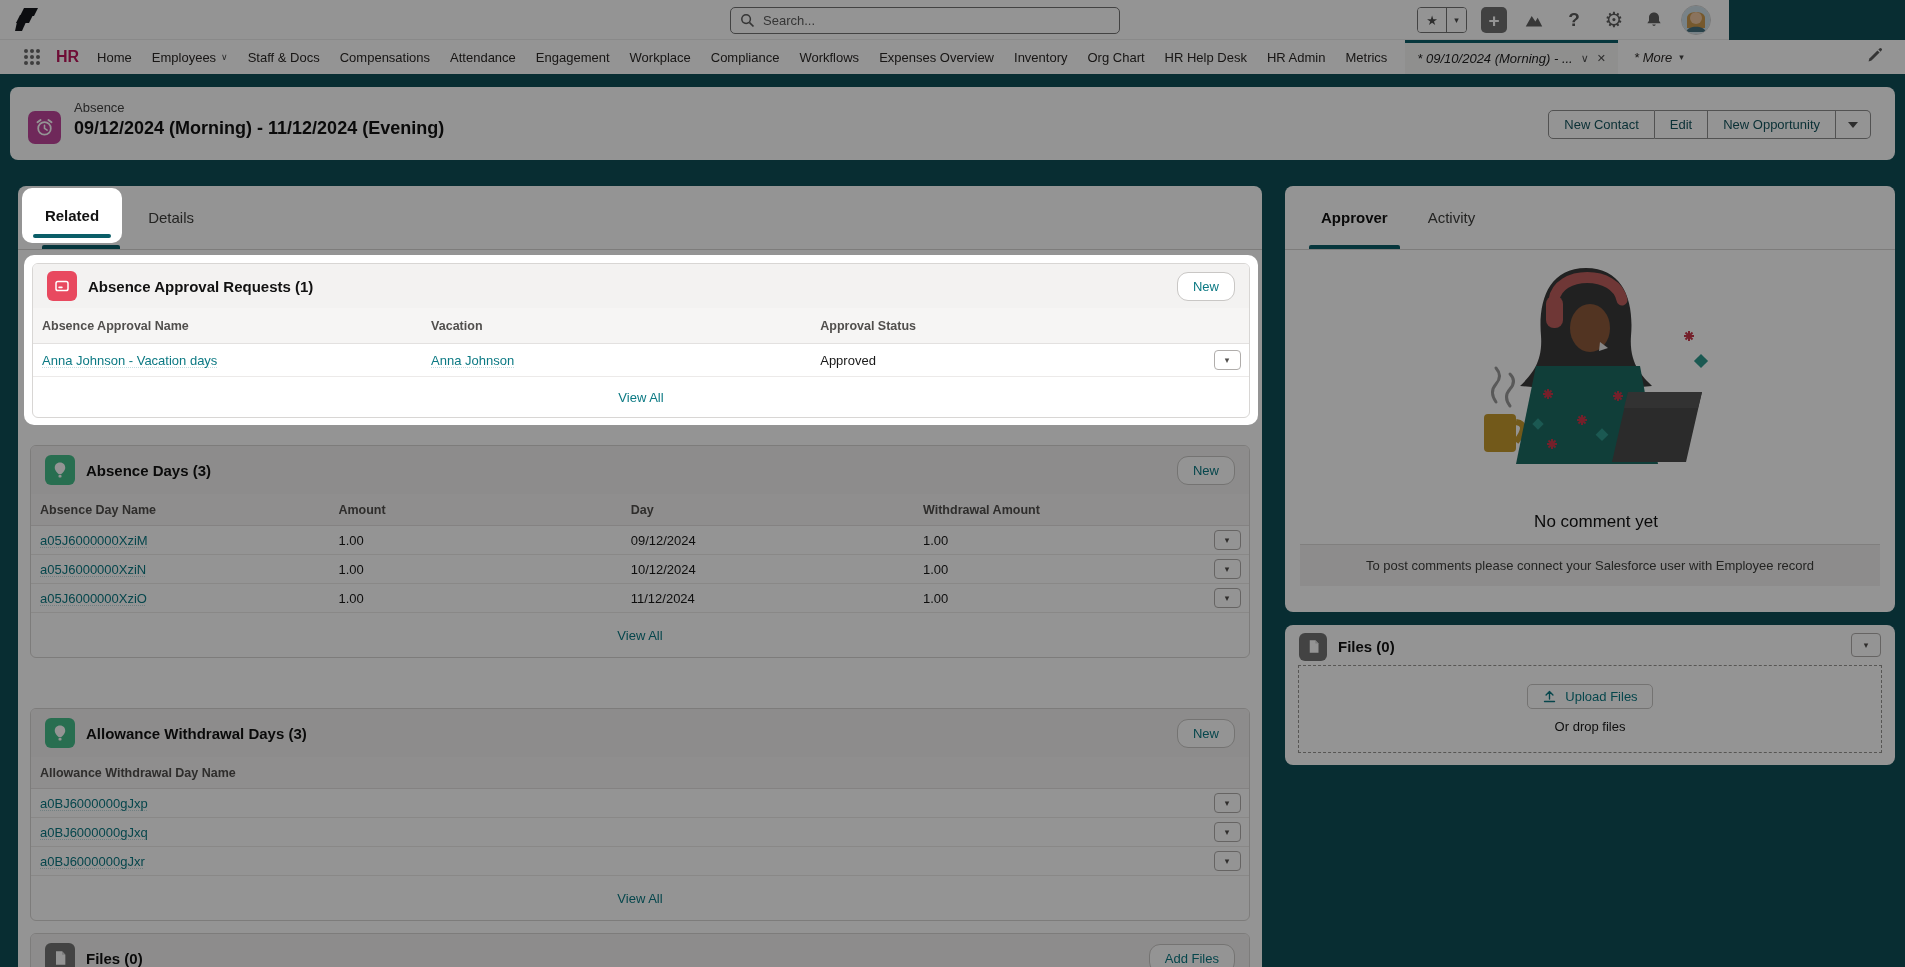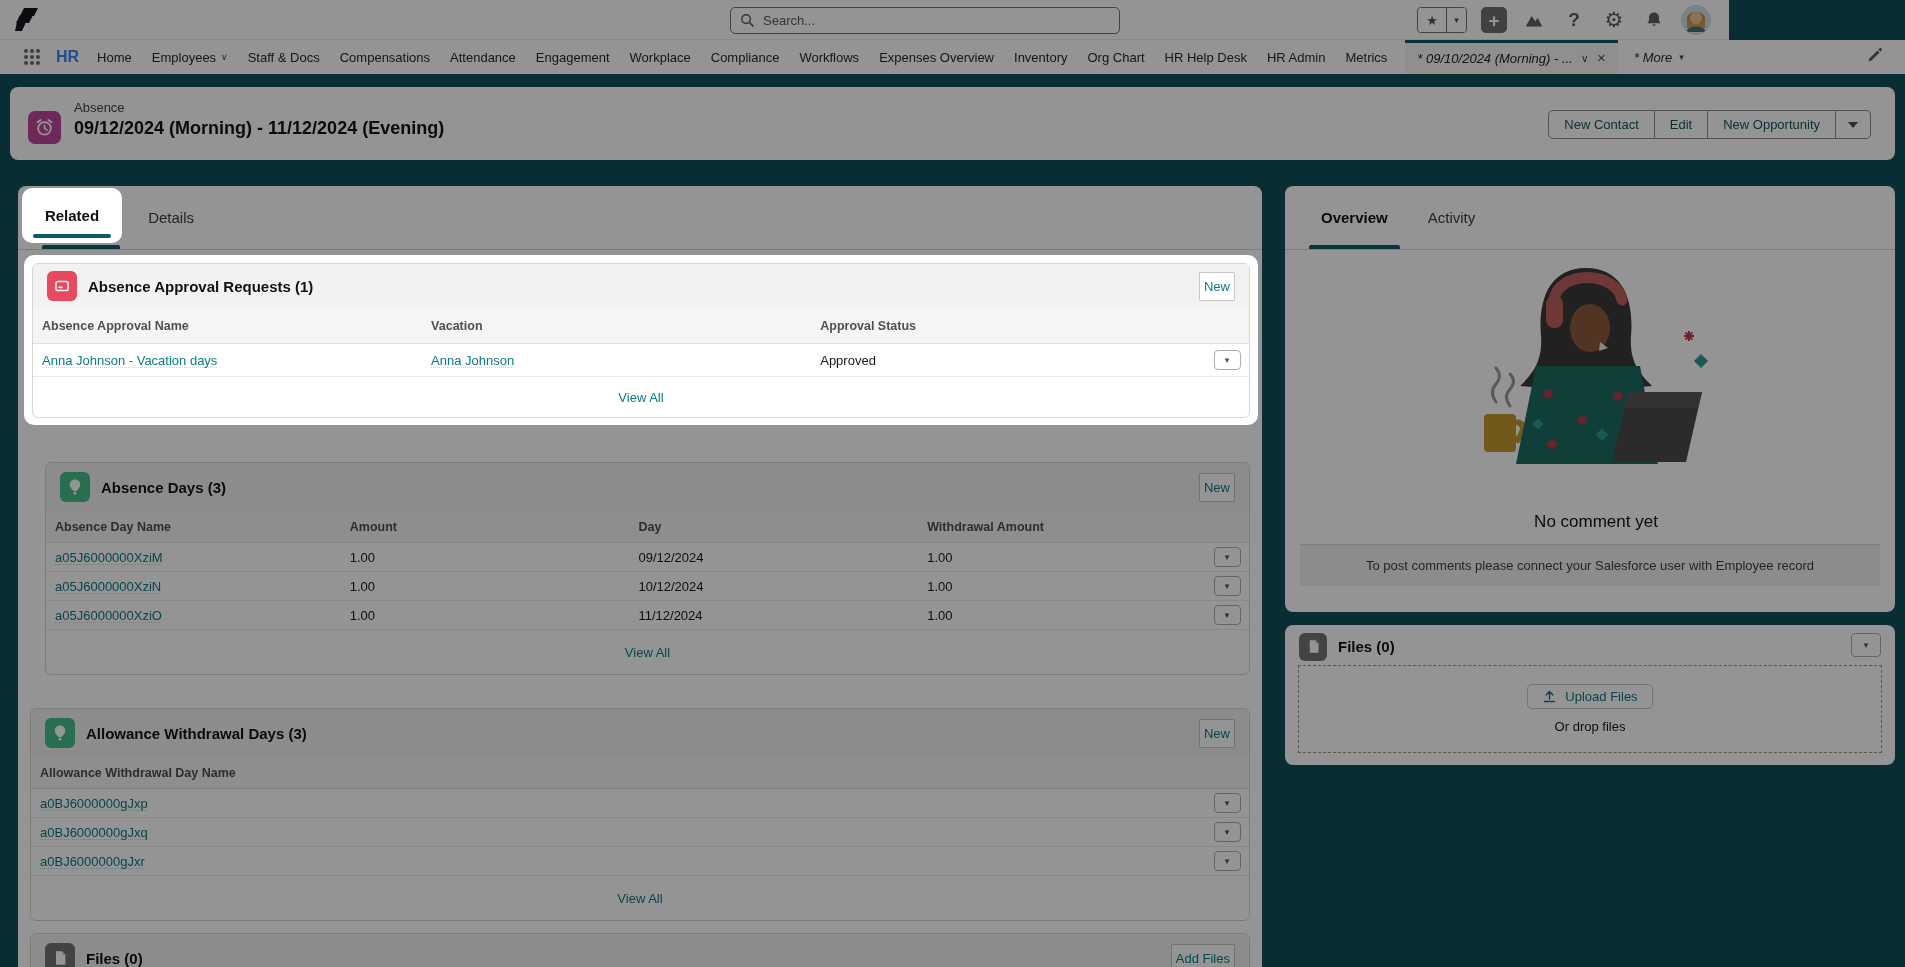--- a/index.html
+++ b/index.html
@@ -24,21 +24,21 @@
   .hdr-glyph { width:26px; height:26px; display:flex; align-items:center; justify-content:center; color:#5f5f5f; }
   .q-mark { font-size:19px; font-weight:bold; color:#5a5a5a; }
   .gear { font-size:21px; }
   .avatar { width:30px; height:30px; border-radius:50%; overflow:hidden; border:1px solid #d0d0d0; }
 
   
   .navbar { position:absolute; left:0; top:40px; width:1905px; height:34px; background:#fff;
     display:flex; align-items:center; font-size:13px; color:#2b2826; }
   .waffle { margin-left:24px; width:16px; height:16px; display:grid; grid-template-columns:repeat(3,1fr); gap:2px; }
   .waffle i { width:4px; height:4px; border-radius:50%; background:#6b6b6b; }
-  .app-name { font-size:16px; font-weight:bold; margin:0 18px 0 16px; color:#3b82f6; }
+  .app-name { font-size:16px; font-weight:bold; margin:0 18px 0 16px; color:#be185d; }
   .nav-items { display:flex; align-items:center; gap:20px; white-space:nowrap; }
   .nav-item { cursor:default; }
   .nav-item.with-caret { display:flex; align-items:center; gap:5px; }
   .nav-caret { font-size:9px; color:#444; }
   .work-tab { margin-left:18px; height:34px; display:flex; align-items:center; gap:8px; padding:0 12px;
     background:#f6f6f5; border-top:3px solid #0b5e68; font-style:italic; color:#222; }
   .work-tab .tab-x, .work-tab .tab-v { font-style:normal; font-size:11px; color:#4f4f4f; }
   .more-tab { margin-left:16px; display:flex; align-items:center; gap:7px; font-style:italic; }
   .more-caret { font-size:9px; color:#444; font-style:normal; }
   .nav-pencil { margin-left:auto; margin-right:22px; }
@@ -62,22 +62,22 @@
   .panel-card { position:absolute; background:#fff; border-radius:8px; }
   .tabstrip { height:64px; display:flex; align-items:stretch; border-bottom:1px solid #d8d6d4; padding-left:16px; }
   .tab { display:flex; align-items:center; padding:0 20px; font-size:15px; color:#3e3e3c; position:relative; }
   .tab.active { font-weight:bold; color:#121212; }
   .tab.active .tab-underline { position:absolute; left:8px; right:8px; bottom:0; height:4px; background:#0b5e68; border-radius:2px 2px 0 0; }
 
   .rel-card { position:absolute; left:12px; right:12px; border:1px solid #d8d6d4; border-radius:6px; background:#fff; overflow:hidden; }
   .card-head { height:48px; background:#f3f2f1; display:flex; align-items:center; padding:0 14px; gap:11px; }
   .card-ico { width:30px; height:30px; border-radius:6px; display:flex; align-items:center; justify-content:center; flex:none; }
   .card-title { font-size:15px; font-weight:bold; color:#121212; }
-  .new-btn { margin-left:auto; background:#fff; border:1px solid #c9c7c5; border-radius:1px; color:#0b7983;
-    font-size:13px; padding:6px 4px; cursor:pointer; font-family:"Liberation Sans",sans-serif; }
+  .new-btn { margin-left:auto; background:#fff; border:1px solid #c9c7c5; border-radius:11px; color:#0b7983;
+    font-size:13px; padding:6px 15px; cursor:pointer; font-family:"Liberation Sans",sans-serif; }
   .thead { display:flex; align-items:center; background:#f6f5f4; border-bottom:1px solid #e3e1e0; font-size:12.5px;
     font-weight:bold; color:#514f4d; height:32px; }
   .trow { display:flex; align-items:center; height:29px; border-bottom:1px solid #eceae9; font-size:13px; background:#fff; }
   .tcell { padding-left:9px; overflow:hidden; white-space:nowrap; text-overflow:ellipsis; }
   .acell { width:44px; flex:none; display:flex; justify-content:center; }
   .c32 { width:32%; flex:none; } .cfx { flex:1; }
   .c24a { width:24.5%; flex:none; } .c24 { width:24%; flex:none; }
   .row-link { color:#0b7983; text-decoration:underline; text-decoration-style:dotted; text-underline-offset:3px; cursor:pointer; }
   .plain-link { color:#0b7983; text-decoration:underline; text-decoration-style:dotted; text-underline-offset:3px; cursor:pointer; }
   .row-action { width:27px; height:20px; border:1px solid #b0adab; border-radius:4px; background:#fff; font-size:9px;
@@ -86,21 +86,21 @@
 
   
   .spot-card .card-head { height:44px; }
   .spot-card .thead { height:36px; }
   .spot-card .trow { height:33px; }
   .spot-card .viewall { height:40px; }
   .left-inner .viewall { height:44px; }
 
   
   .left-card { left:18px; top:186px; width:1244px; height:900px; }
-  .sec-absdays { top:276px;margin-left:15px; } .sec-withdraw { top:522px; } .sec-files { top:747px; }
+  .sec-absdays { top:259px; } .sec-withdraw { top:522px; } .sec-files { top:747px; }
 
   
   .comments-card { left:1285px; top:186px; width:610px; height:426px; }
   .illus { position:absolute; left:155px; top:58px; }
   .empty-title { position:absolute; left:12px; right:0; top:326px; text-align:center; font-size:17px; color:#121212; }
   .note-strip { position:absolute; left:15px; right:15px; top:358px; height:42px; background:#f3f2f1; border-top:1px solid #dddbda;
     display:flex; align-items:center; justify-content:center; font-size:13px; color:#3e3e3c; }
 
   .files-card { left:1285px; top:625px; width:610px; height:140px; }
   .files-head { display:flex; align-items:center; gap:11px; padding:7px 14px 0 14px; height:36px; }
@@ -348,21 +348,21 @@
       </span>
       <span class="card-title">Files (0)</span>
       <button class="new-btn">Add Files</button>
     </div>
   </div>
 </div>
 
 <div class="panel-card comments-card">
   <div class="tabstrip">
     <div class="tab active">
-      <span>Overview</span>
+      <span>Approver</span>
       <span class="tab-underline"></span>
     </div>
     <div class="tab">
       <span>Activity</span>
     </div>
   </div>
   <div class="illus">
     <svg width="300" height="250" viewBox="0 0 300 250">
       <defs>
         <g id="snowflake">

